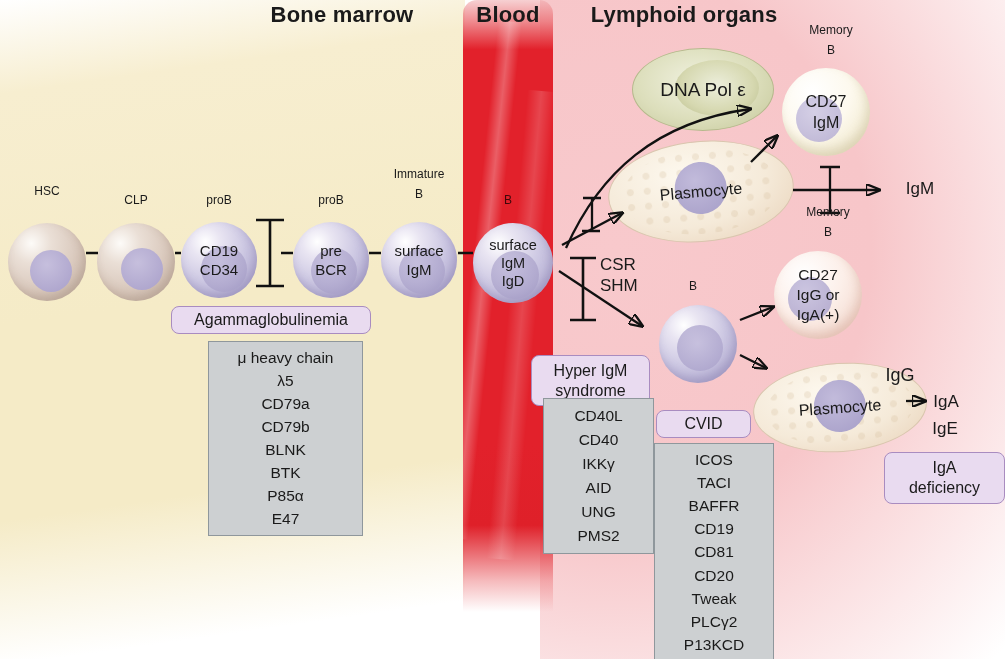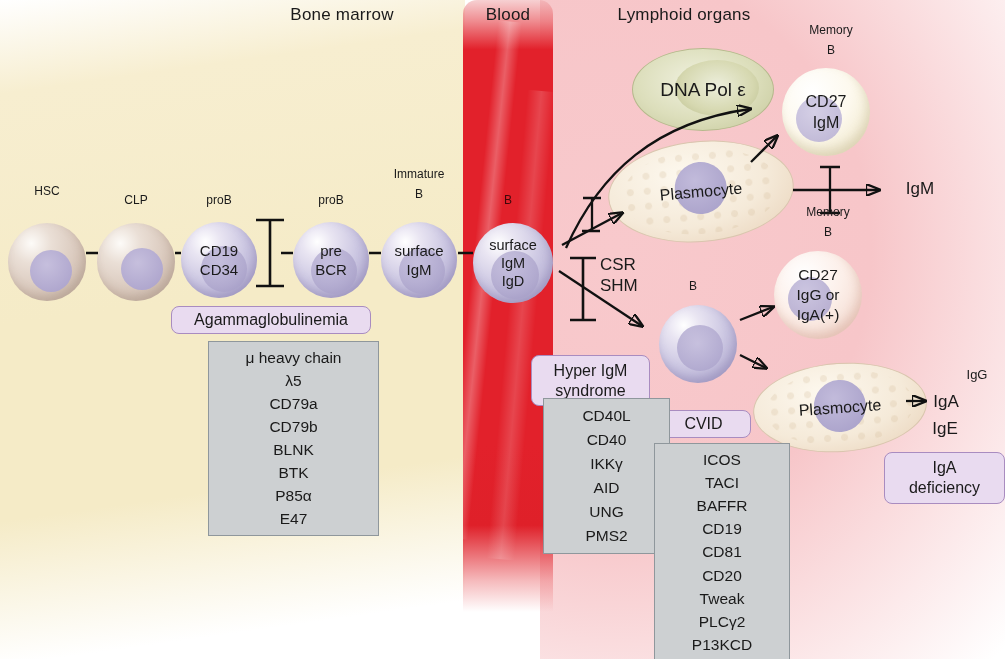--- a/index.html
+++ b/index.html
@@ -31,27 +31,27 @@
        background:radial-gradient(ellipse at 40% 32%,#fdf8ee,#f5ead9 55%,#ecd9c2 85%,#e2cbae 100%);}
   .plasmo .tex{position:absolute;inset:7%;border-radius:50%;opacity:.5;z-index:0;
        background-image:radial-gradient(circle,rgba(210,186,152,.5) 0 3px,transparent 4px);background-size:17px 15px;}
   .dnapol{position:absolute;border-radius:50%;z-index:3;border:1px solid #b5b98c;
        background:radial-gradient(ellipse at 45% 40%,#f0f1df,#dcdebb 55%,#c3c698 100%);}
   .dnapol .inner{position:absolute;left:42px;top:11px;width:84px;height:56px;border-radius:50%;
        background:radial-gradient(ellipse at 50% 45%,#eceedb,#d6d8b0 60%,#b9bd8d 100%);}
   
   .lbl{position:absolute;transform:translateX(-50%);text-align:center;font-size:12px;
        line-height:20px;white-space:pre-line;z-index:7}
-  .title{font-weight:normal;font-size:17px;letter-spacing:.2px}
+  .title{font-weight:bold;font-size:22px;letter-spacing:.2px}
   .dbox{position:absolute;background:#e9dbf0;border:1.6px solid #a98cc0;border-radius:8px;
        display:flex;align-items:center;justify-content:center;text-align:center;
        white-space:pre-line;font-size:16px;line-height:20px;z-index:6}
   .gbox{position:absolute;background:#cdd0d2;border:1.6px solid #8f979c;display:flex;
        flex-direction:column;justify-content:space-evenly;align-items:center;
-       font-size:15.5px;z-index:6;padding:2px 16px}
+       font-size:15.5px;z-index:6;padding:2px 8px}
   .gene-line{white-space:pre}
   svg.overlay{position:absolute;left:0;top:0;z-index:5}
   svg.overlay path{fill:none;stroke:#111;stroke-width:2.3px}
   svg.overlay path.thick{stroke-width:2.6px}
 </style>
 </head>
 <body>
 
 <div>
 
@@ -153,21 +153,21 @@
   <div class="lbl" style="left:508px;top:190px;color:#3f070a">B</div>
   <div class="lbl" style="left:693px;top:276px">B</div>
   <div class="lbl" style="left:831px;top:20px">Memory
 B</div>
   <div class="lbl" style="left:828px;top:202px">Memory
 B</div>
 
   <div class="lbl" style="left:600px;top:254px;transform:none;text-align:left;font-size:17px;line-height:21px">CSR
 SHM</div>
   <div class="lbl" style="left:920px;top:179px;font-size:17px">IgM</div>
-  <div class="lbl" style="left:977px;top:365px;font-size:13px">IgG</div>
+  <div class="lbl" style="left:900px;top:365px;font-size:18px">IgG</div>
   <div class="lbl" style="left:946px;top:392px;font-size:17px">IgA</div>
   <div class="lbl" style="left:945px;top:419px;font-size:17px">IgE</div>
 
   <div class="dbox" style="left:171px;top:306px;width:198px;height:26px">Agammaglobulinemia</div>
   <div class="dbox" style="left:531px;top:355px;width:117px;height:49px">Hyper IgM
 syndrome</div>
   <div class="dbox" style="left:656px;top:410px;width:93px;height:26px">CVID</div>
   <div class="dbox" style="left:884px;top:452px;width:119px;height:50px">IgA
 deficiency</div>
 

